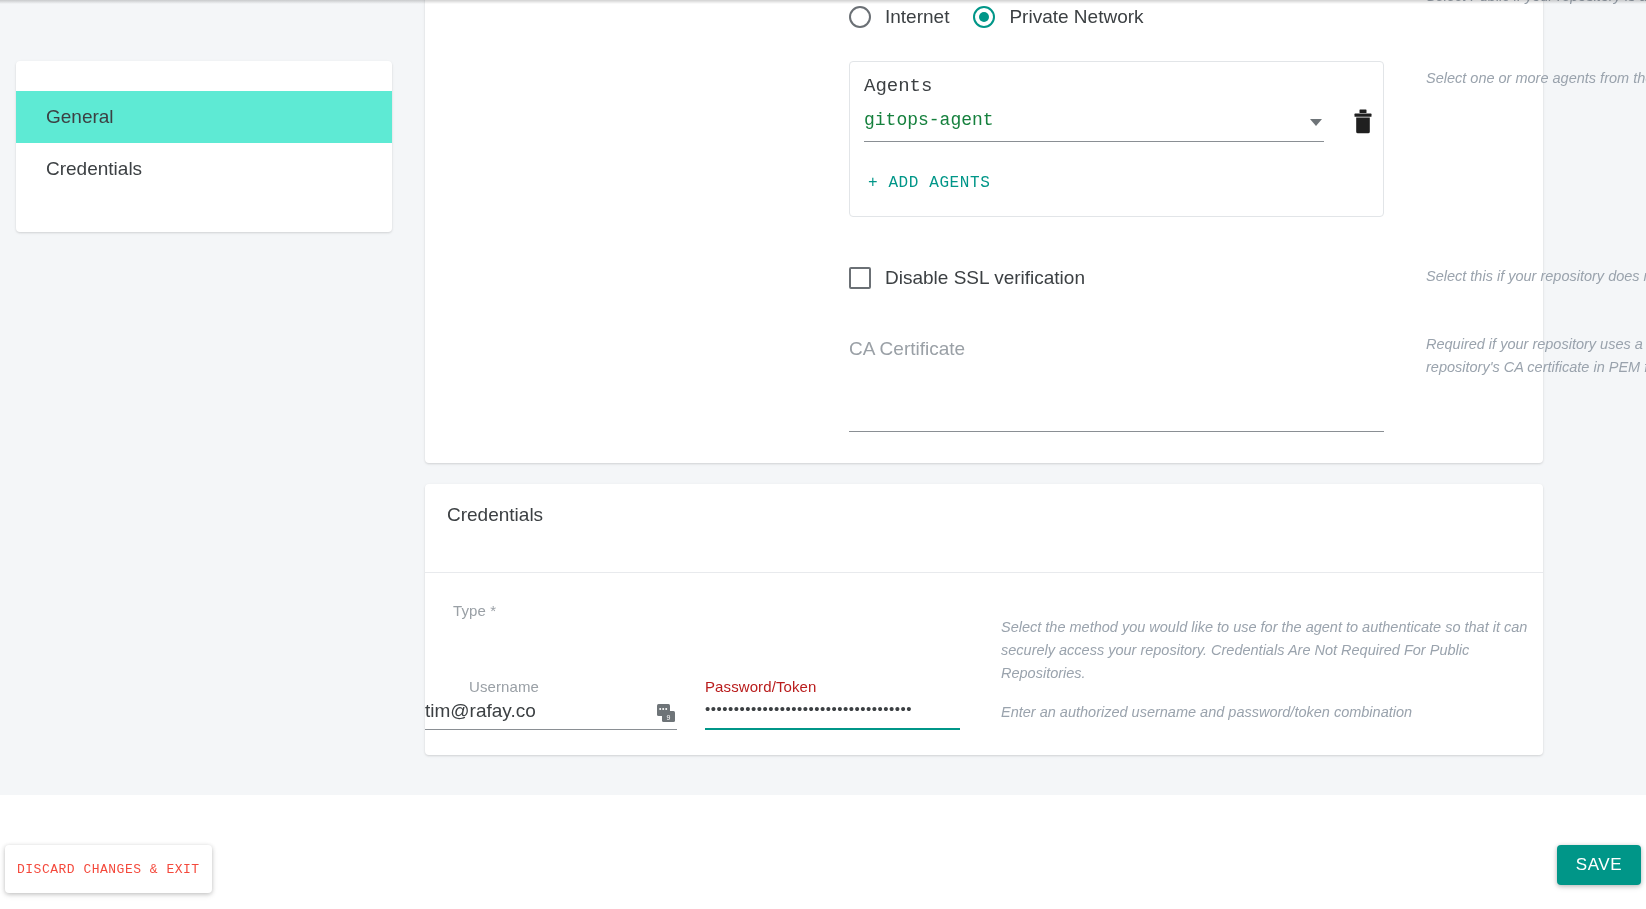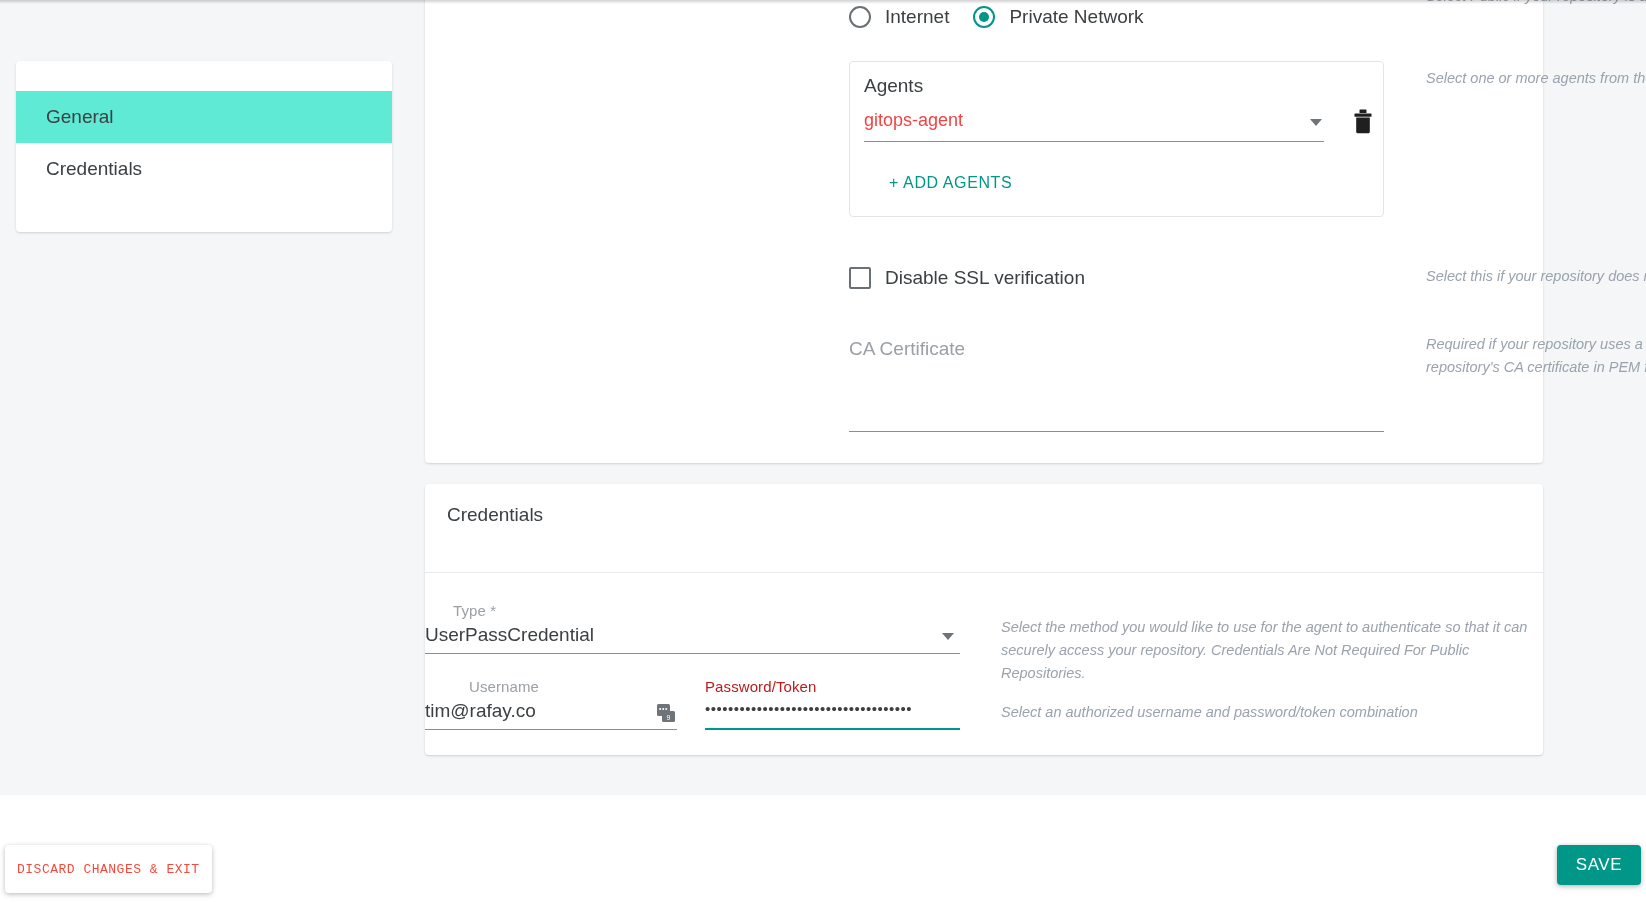--- a/index.html
+++ b/index.html
@@ -147,41 +147,42 @@
   .agents-panel {
     position: absolute;
     left: 424px;
     top: 101px;
     width: 535px;
     height: 156px;
     border: 1px solid #e2e5e8;
     border-radius: 4px;
     background: #fff;
     box-sizing: border-box;
+    font-family: Liberation Mono, monospace;
   }
   .agents-title {
     position: absolute;
     left: 14px;
     top: 13px;
     font-size: 19px;
     color: #3c4043;
   }
   .select-line {
     position: absolute;
     left: 14px;
     top: 48px;
     width: 460px;
     height: 32px;
     border-bottom: 1px solid #8a8f94;
     box-sizing: border-box;
     cursor: pointer;
   }
   .select-value {
     font-size: 18px;
-    color: #ef4444;
+    color: #15803d;
     margin-top: 16px;
   }
   .caret {
     position: absolute;
     right: 2px;
     top: 9px;
     width: 0; height: 0;
     border-left: 6px solid transparent;
     border-right: 6px solid transparent;
     border-top: 7px solid #6e7478;
@@ -196,21 +197,20 @@
   }
   .add-agents {
     position: absolute;
     left: 18px;
     top: 112px;
     font-size: 16px;
     letter-spacing: 0.6px;
     color: #009688;
     cursor: pointer;
     font-weight: 500;
-    margin-left: 21px;
   }
 
   
   .checkbox-row {
     position: absolute;
     left: 424px;
     top: 307px;
     display: flex;
     align-items: center;
     cursor: pointer;
@@ -384,24 +384,20 @@
     <div class="helper" style="left:1001px; top:305px;">Select this if your repository does not require https for access</div>
     <div class="helper" style="left:1001px; top:373px;">Required if your repository uses a private certificate authentication. Provide your repository's CA certificate in PEM format</div>
   </div>
 
   <div class="card card-credentials">
 
     <div class="card-title">Credentials</div>
     <div class="divider"></div>
 
     <div class="flabel" style="position:absolute; left:0px; top:118px;margin-left:28px;">Type *</div>
-    <div class="input-line" style="left:0px; top:140px; width:535px; height:30px;">
-      <span class="input-text">UserPassCredential</span>
-      <span class="caret" style="right:6px; top:9px;"></span>
-    </div>
 
     <div class="flabel" style="position:absolute; left:0px; top:194px;padding-left:44px;">Username</div>
     <div class="input-line" style="left:0px; top:216px; width:252px; height:30px;">
       <span class="input-text">tim@rafay.co</span>
       <span class="autofill-icon" style="right:2px; top:4px;">
         <svg width="18" height="18" viewBox="0 0 18 18" aria-hidden="true">
           <rect x="0" y="0" width="13" height="12" rx="1.5" fill="#6e7478"></rect>
           <circle cx="3.2" cy="5" r="1" fill="#ffffff"></circle>
           <circle cx="6.2" cy="5" r="1" fill="#ffffff"></circle>
           <circle cx="9.2" cy="5" r="1" fill="#ffffff"></circle>
@@ -410,20 +406,20 @@
         </svg>
       </span>
     </div>
 
     <div class="flabel teal" style="position:absolute; left:280px; top:194px;">Password/Token</div>
     <div class="input-line focused" style="left:280px; top:216px; width:255px; height:30px;">
       <span class="input-text" style="letter-spacing:0.5px; font-size:15px;">••••••••••••••••••••••••••••••••••••</span>
     </div>
 
     <div class="helper" style="left:576px; top:132px;">Select the method you would like to use for the agent to authenticate so that it can securely access your repository. Credentials Are Not Required For Public Repositories.</div>
-    <div class="helper" style="left:576px; top:217px;">Select an authorized username and password/token combination</div>
+    <div class="helper" style="left:576px; top:217px;">Enter an authorized username and password/token combination</div>
   </div>
 
 </div>
 
 <div class="bottom-bar"></div>
 <button class="btn-discard">DISCARD CHANGES &amp; EXIT</button>
 <button class="btn-save">SAVE</button>
 
 </body></html>

